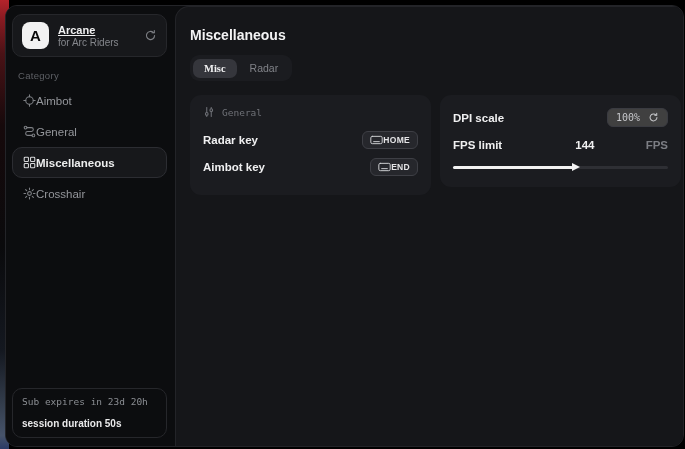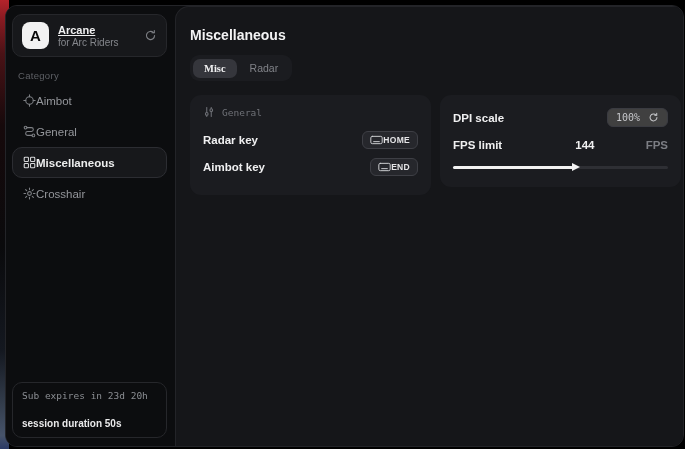--- a/index.html
+++ b/index.html
@@ -64,21 +64,21 @@
   .nav-item .nicon { display:flex; align-items:center; color:#7e8085; }
   .nav-item.active {
     background:#17181b; border-color:#2c2d32; color:#eceded; font-weight:bold;
   }
   .nav-item.active .nicon { color:#d7d8da; }
 
   .status-card {
     margin-top:auto;
     border:1px solid #26272b; border-radius:10px;
     padding:7px 9px 8px 9px;
-    display:flex; flex-direction:column; gap:17px;
+    display:flex; flex-direction:column; gap:11px;
   }
   .status-line1 {
     font-family:"DejaVu Sans Mono", monospace;
     color:#8b8e93; font-size:9.5px;
   }
   .status-line2 { color:#e9e9ea; font-size:10px; font-weight:bold; }
 
   
   .main {
     flex:1;

